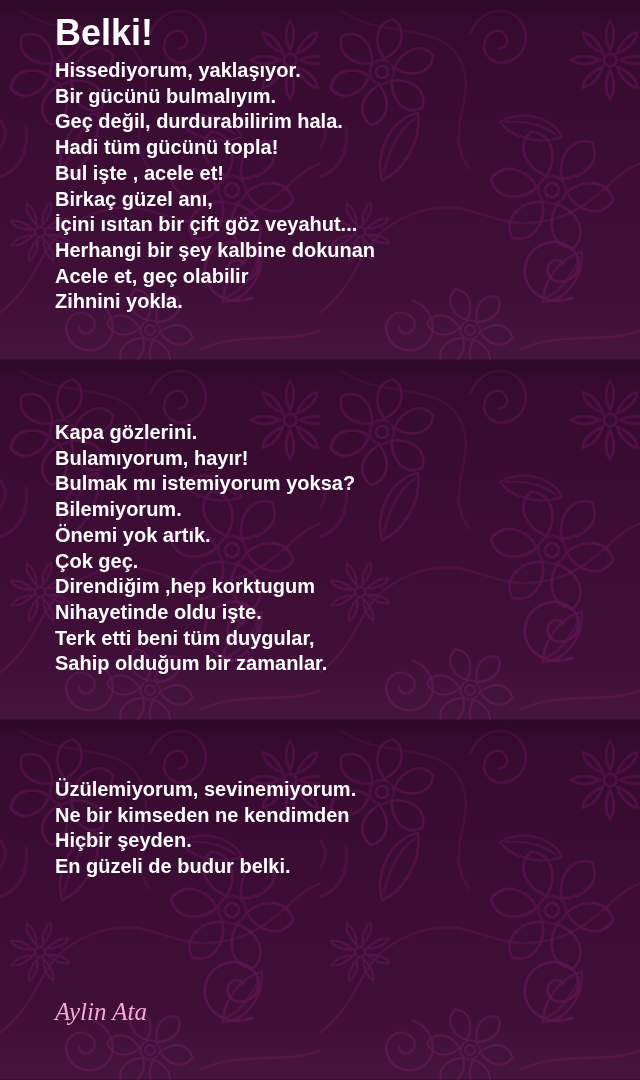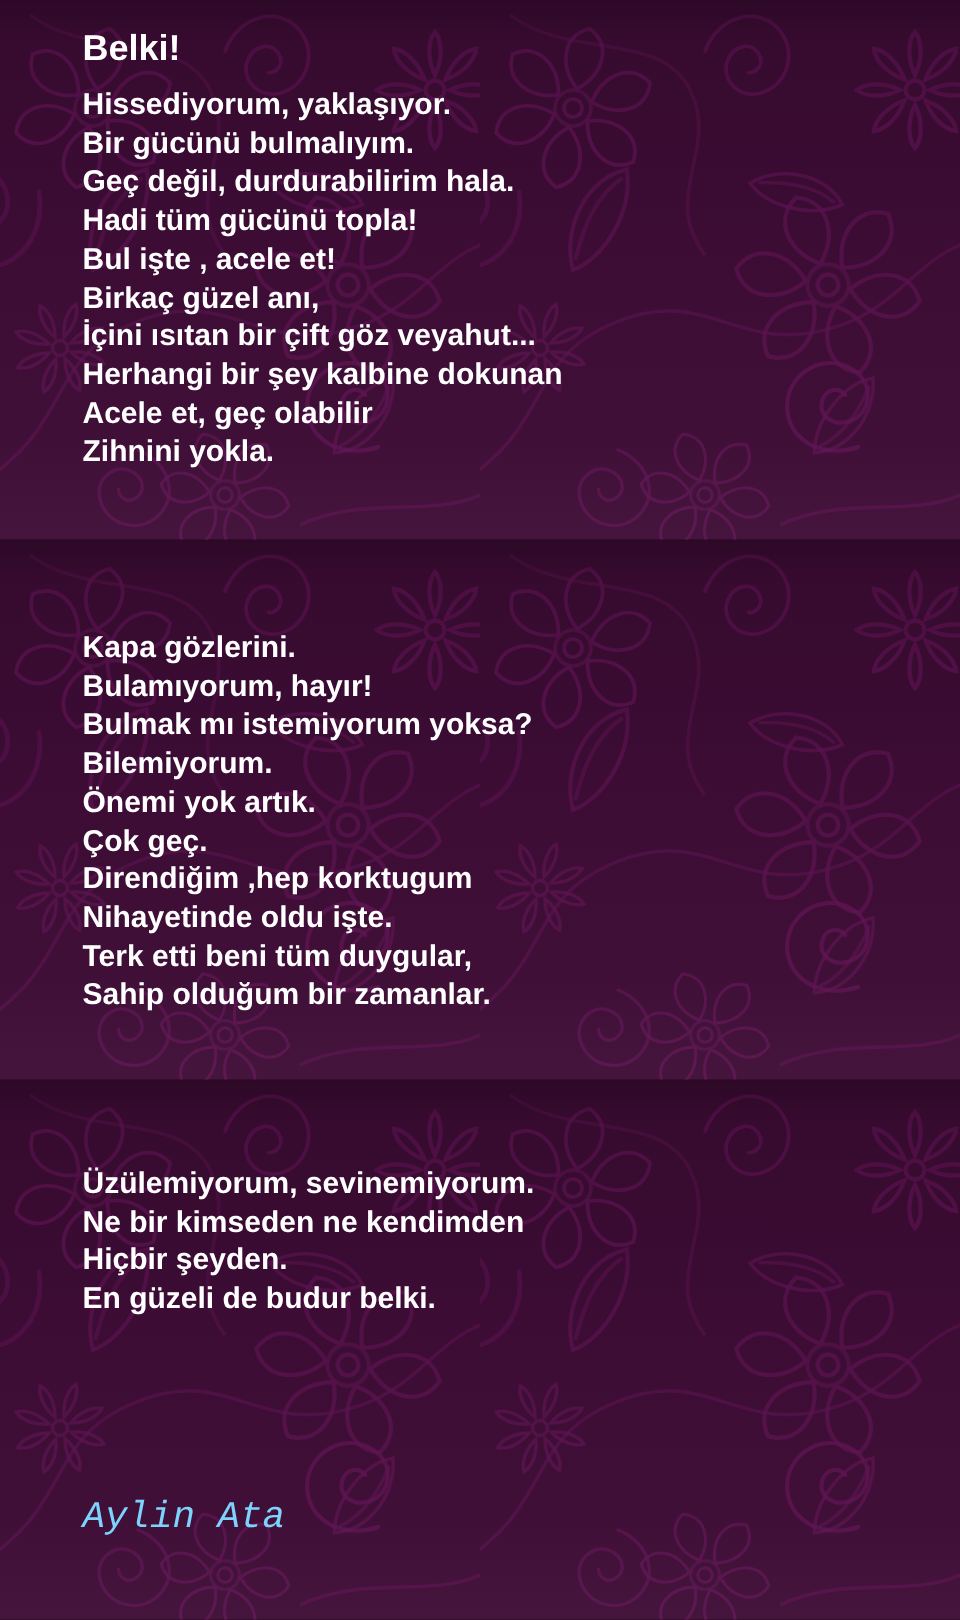--- a/index.html
+++ b/index.html
@@ -42,44 +42,44 @@
     position: absolute;
     top: 16px;
     left: 55px;
     right: 20px;
     color: #ffffff;
   }
   .poem-title {
     margin: 0;
     font-family: "Liberation Sans", sans-serif;
     font-weight: bold;
-    font-size: 24px;
+    font-size: 36px;
     line-height: 33px;
     color: #ffffff;
   }
   .stanza { margin: 0; }
   .stanza-1 { margin-top: 9px; }
   .stanza-2 { margin-top: 105px; }
   .stanza-3 { margin-top: 100px; }
   .line {
     font-family: "Liberation Sans", sans-serif;
     font-weight: bold;
     font-size: 20px;
     line-height: 25.7px;
     white-space: nowrap;
     color: #ffffff;
   }
   .poem-author {
     margin-top: 118px;
-    font-family: Liberation Mono, monospace;
+    font-family: Liberation Serif, serif;
     font-style: italic;
     font-weight: normal;
     font-size: 25px;
     line-height: 28px;
-    color: #7dd3fc;
+    color: #f9a8d4;
   }
 </style>
 </head>
 <body>
 
 <div class="page">
 
   <svg class="bg-svg" width="640" height="1080" viewBox="0 0 640 1080" xmlns="http://www.w3.org/2000/svg">
     <defs>
       <g id="fl" fill="none" stroke="#5c1150" stroke-width="2.4" stroke-linecap="round">

